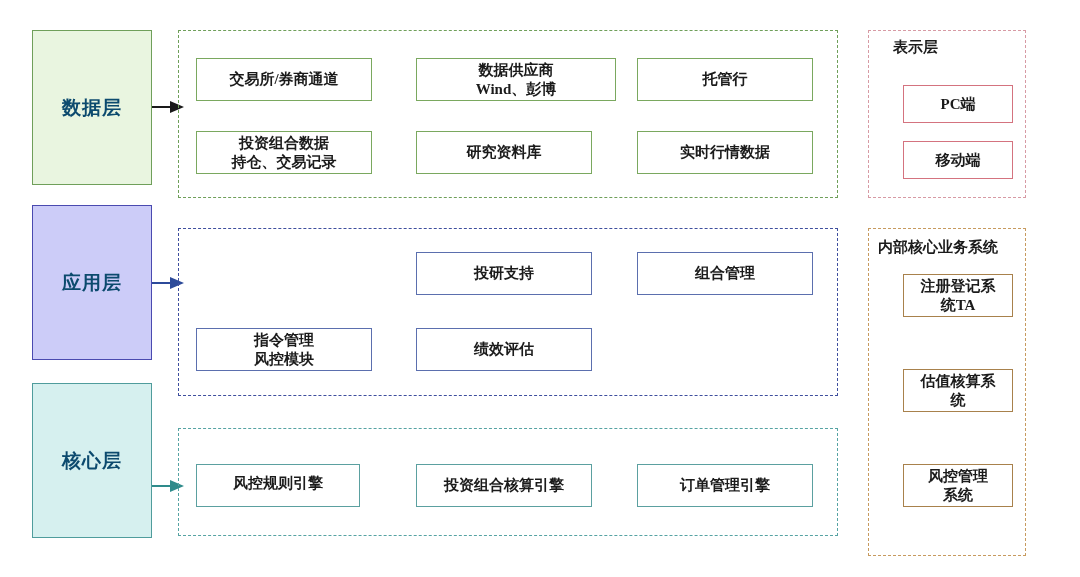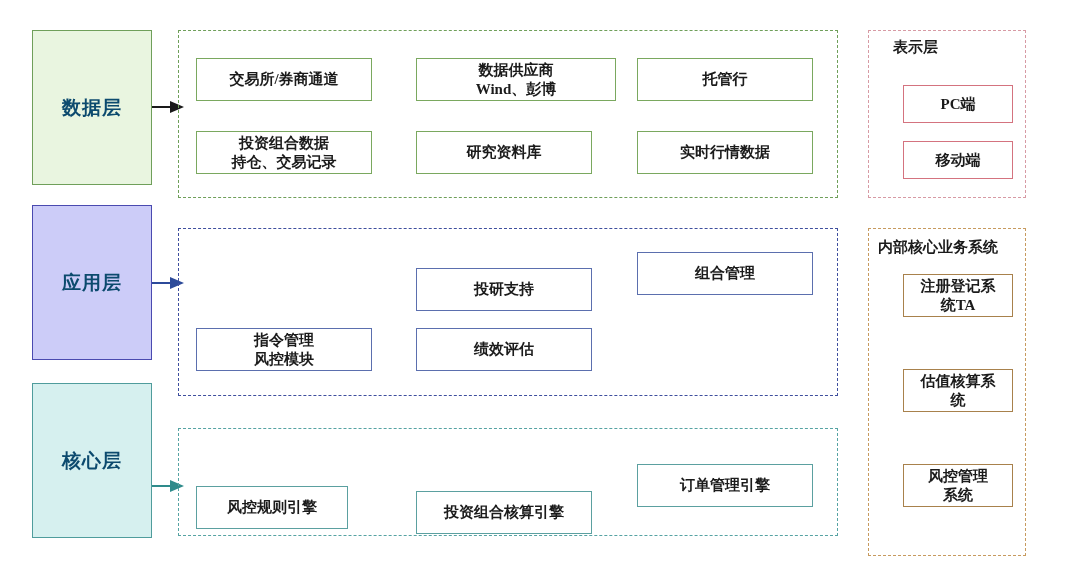--- a/index.html
+++ b/index.html
@@ -124,21 +124,21 @@
   </div>
 
   <svg class="arrow" style="left:152px; top:276px; width:32px;" viewBox="0 0 32 14">
     <line x1="0" y1="7" x2="20" y2="7" stroke="#2c4a9a" stroke-width="2"></line>
     <polygon points="18,1 32,7 18,13" fill="#2c4a9a"></polygon>
   </svg>
 
   <div class="group" style="left:178px; top:228px; width:660px; height:168px; border-color:#3f4f9e;"></div>
 
 
-  <div class="item-box" style="left:416px; top:252px; width:176px; height:43px; border-color:#5b6fae;margin-top:16px;">
+  <div class="item-box" style="left:416px; top:252px; width:176px; height:43px; border-color:#5b6fae;">
     <span>投研支持</span>
   </div>
 
   <div class="item-box" style="left:637px; top:252px; width:176px; height:43px; border-color:#5b6fae;">
     <span>组合管理</span>
   </div>
 
   <div class="item-box two-line" style="left:196px; top:328px; width:176px; height:43px; border-color:#5b6fae; flex-direction:column;">
     <span>指令管理</span>
     <span>风控模块</span>
@@ -152,25 +152,25 @@
     <span>核心层</span>
   </div>
 
   <svg class="arrow" style="left:152px; top:479px; width:32px;" viewBox="0 0 32 14">
     <line x1="0" y1="7" x2="20" y2="7" stroke="#2e8b8b" stroke-width="2"></line>
     <polygon points="18,1 32,7 18,13" fill="#2e8b8b"></polygon>
   </svg>
 
   <div class="group" style="left:178px; top:428px; width:660px; height:108px; border-color:#56a3a3;"></div>
 
-  <div class="item-box" style="left:196px; top:486px; width:152px; height:43px; border-color:#5ba0a0;">
+  <div class="item-box" style="left:196px; top:464px; width:164px; height:43px; border-color:#5ba0a0;font-family:Liberation Mono, monospace;">
     <span>风控规则引擎</span>
   </div>
 
-  <div class="item-box" style="left:416px; top:464px; width:176px; height:43px; border-color:#5ba0a0;margin-top:27px;">
+  <div class="item-box" style="left:416px; top:464px; width:176px; height:43px; border-color:#5ba0a0;">
     <span>投资组合核算引擎</span>
   </div>
 
   <div class="item-box" style="left:637px; top:464px; width:176px; height:43px; border-color:#5ba0a0;">
     <span>订单管理引擎</span>
   </div>
 
   <div class="group" style="left:868px; top:30px; width:158px; height:168px; border-color:#d79aa4;"></div>
   <div class="group-title" style="left:893px; top:38px;">表示层</div>
 

